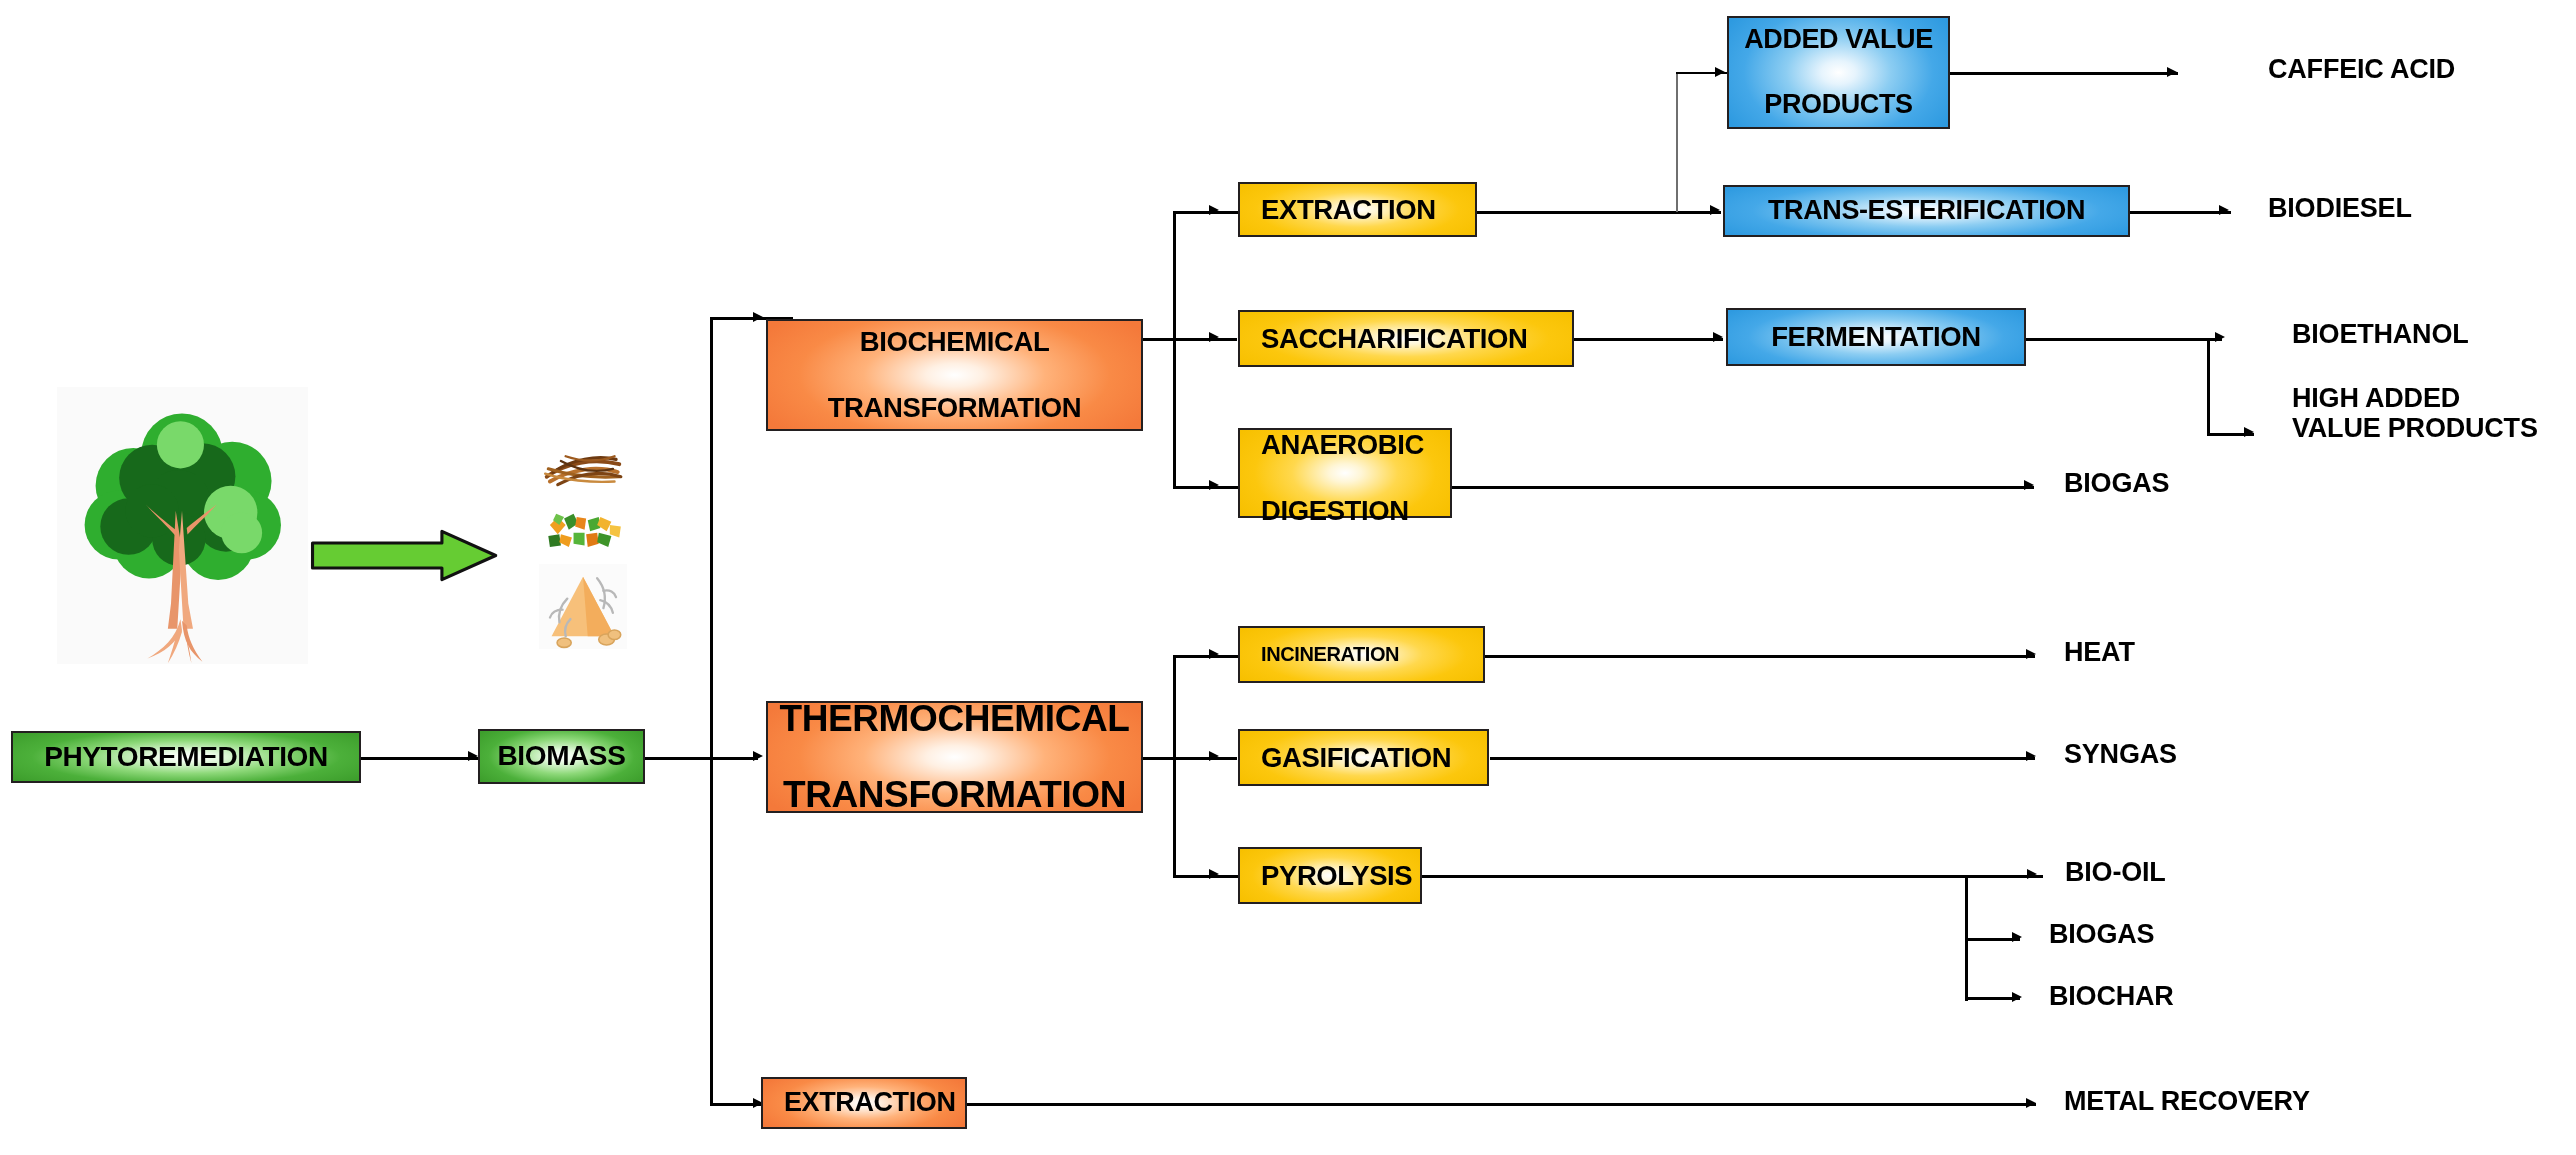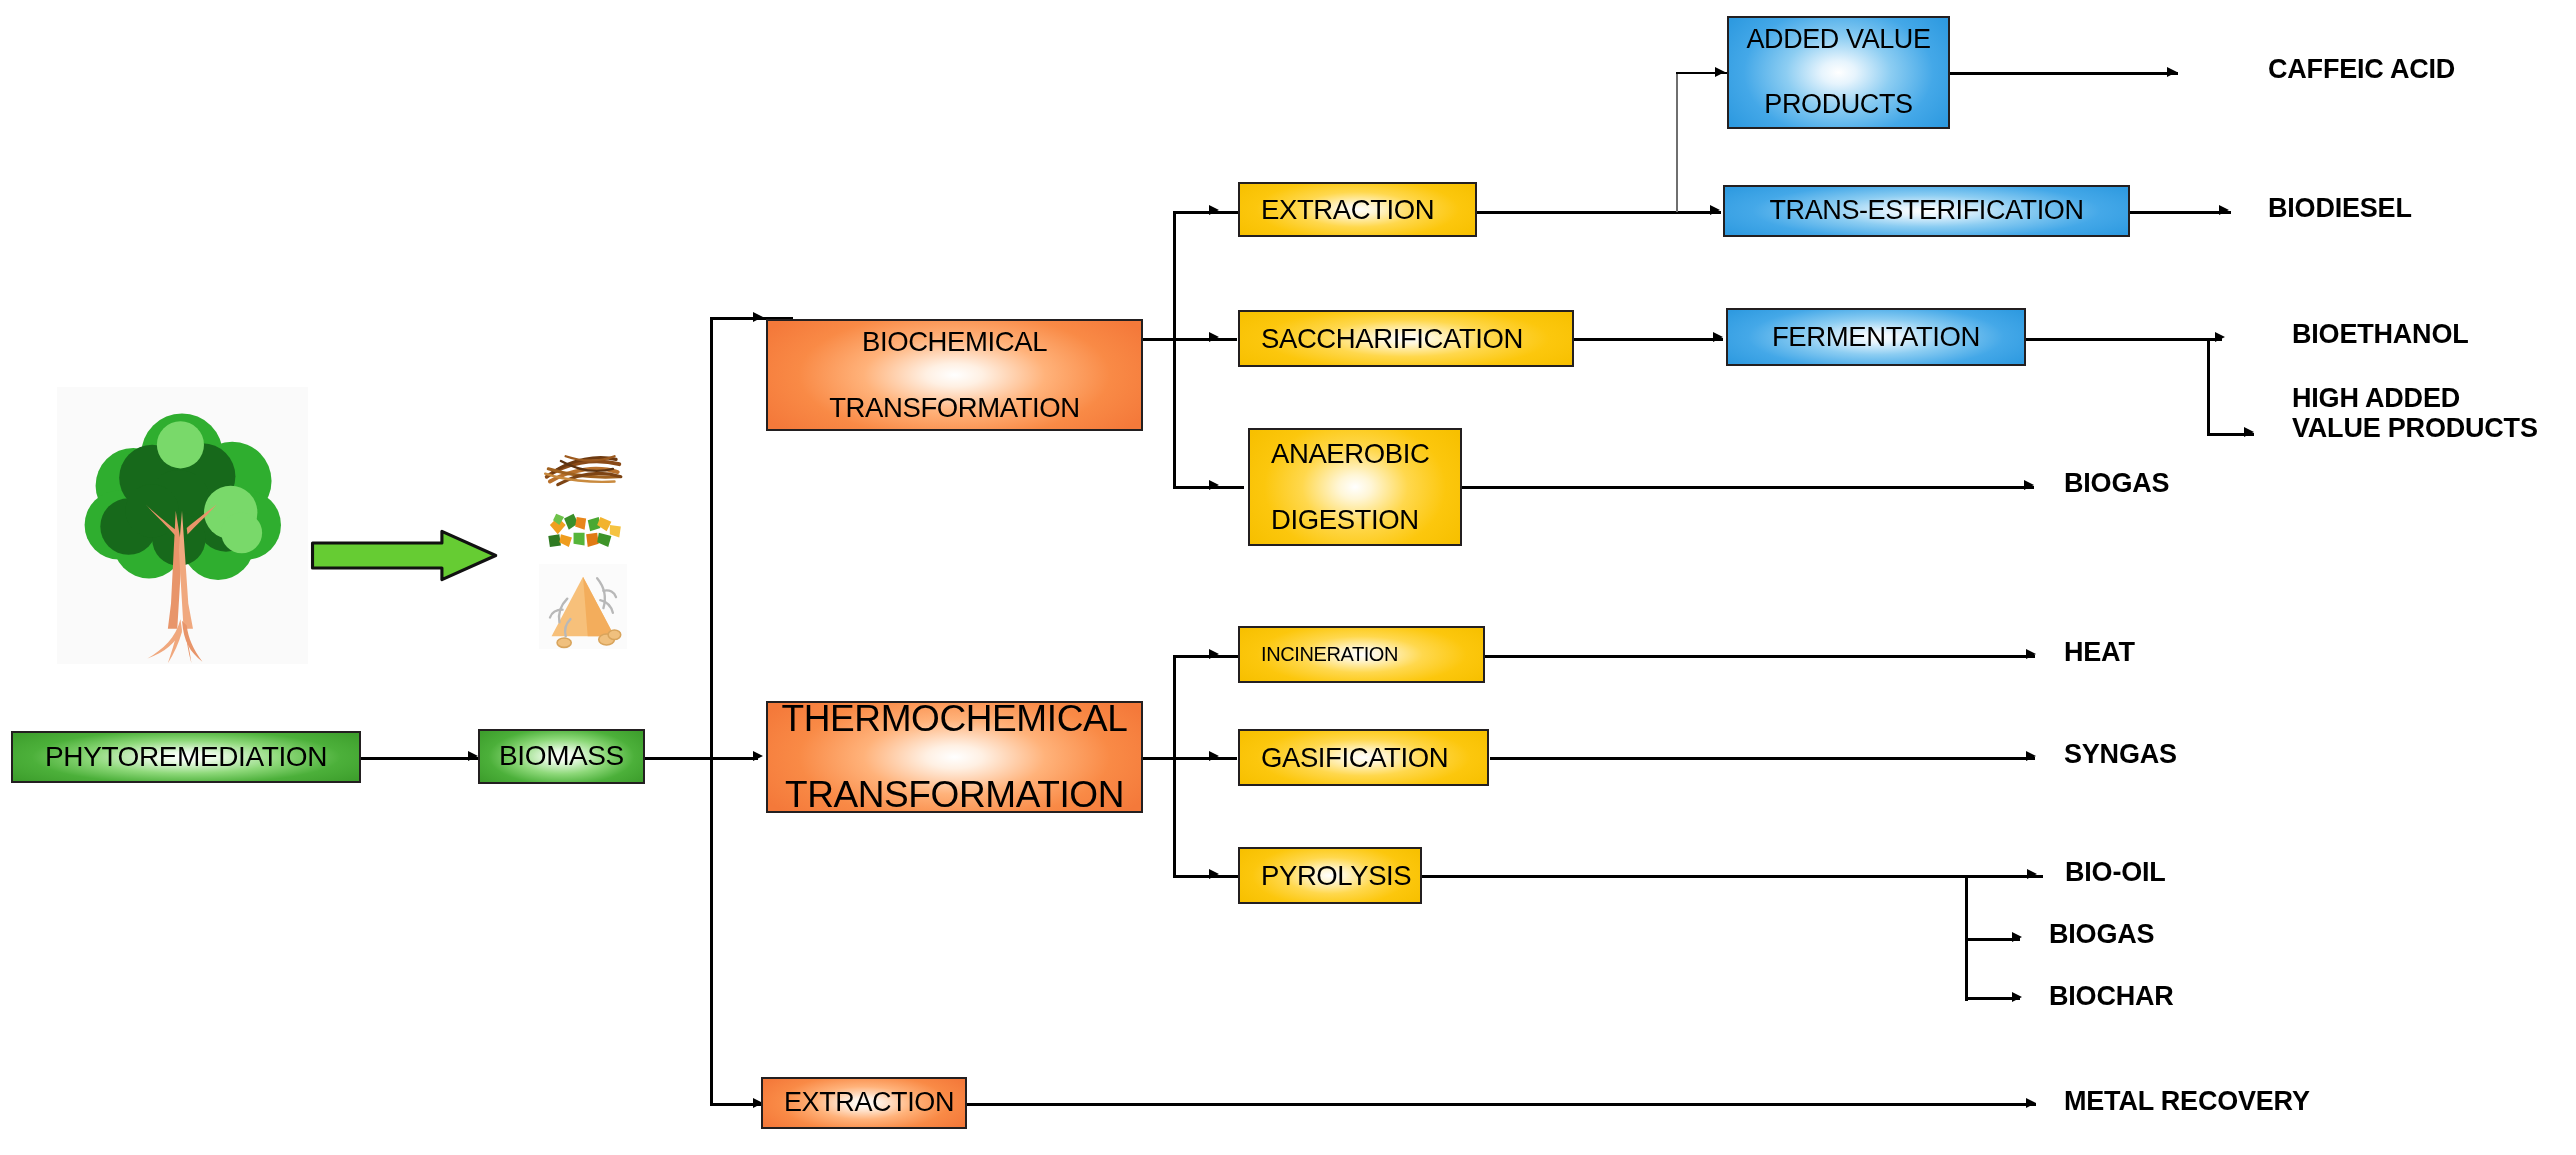--- a/index.html
+++ b/index.html
@@ -1,21 +1,21 @@
 <!DOCTYPE html>
 <html style="font-size:12.6px"><head>
 <meta charset="utf-8">
 <style>
   html,body{margin:0;padding:0;background:#ffffff;}
   body{font-family:"Liberation Sans", sans-serif;}
   #stage{position:relative;width:2576px;height:1156px;background:#fff;overflow:hidden;}
 
   .node{position:absolute;box-sizing:border-box;border:2.4px solid #231f20;
         display:flex;align-items:center;justify-content:center;
-        text-align:center;color:#000;font-weight:normal;line-height:1.08;
+        text-align:center;color:#000;font-weight:bold;line-height:1.08;
         letter-spacing:-0.4px;z-index:4;gap:36px;}
   .node span{display:block;width:100%;}
 
   
   .green{background:radial-gradient(ellipse 62% 78% at 50% 50%,
             #ffffff 0%, #eafbe6 14%, #8ed97a 44%, #4cb03a 72%, #3d9e2c 100%);}
   .orange{background:radial-gradient(ellipse 58% 82% at 50% 50%,
             #ffffff 0%, #fff0e3 13%, #ffb27a 42%, #f98a46 72%, #f4793a 100%);}
   .yellow{background:radial-gradient(ellipse 60% 82% at 50% 50%,
             #ffffff 0%, #fff6d6 13%, #ffd84d 42%, #fcc70d 72%, #f7c000 100%);}
@@ -251,21 +251,21 @@
   </div>
 
   <div class="node yellow left-pad" style="left:1238px;top:182px;width:239px;height:55px;font-size:27.5px;">
     <span>EXTRACTION</span>
   </div>
 
   <div class="node yellow left-pad" style="left:1238px;top:310px;width:336px;height:57px;font-size:27.5px;">
     <span>SACCHARIFICATION</span>
   </div>
 
-  <div class="node yellow left-pad" style="left:1238px;top:428px;width:214px;height:118px;font-size:27.5px;flex-direction:column;align-items:flex-start;justify-content:center;margin-left:10px;">
+  <div class="node yellow left-pad" style="left:1238px;top:428px;width:214px;height:90px;font-size:27.5px;flex-direction:column;align-items:flex-start;">
     <span>ANAEROBIC</span>
     <span>DIGESTION</span>
   </div>
 
   <div class="node yellow left-pad" style="left:1238px;top:626px;width:247px;height:57px;font-size:20px;">
     <span>INCINERATION</span>
   </div>
 
   <div class="node yellow left-pad" style="left:1238px;top:729px;width:251px;height:57px;font-size:27.5px;">
     <span>GASIFICATION</span>

